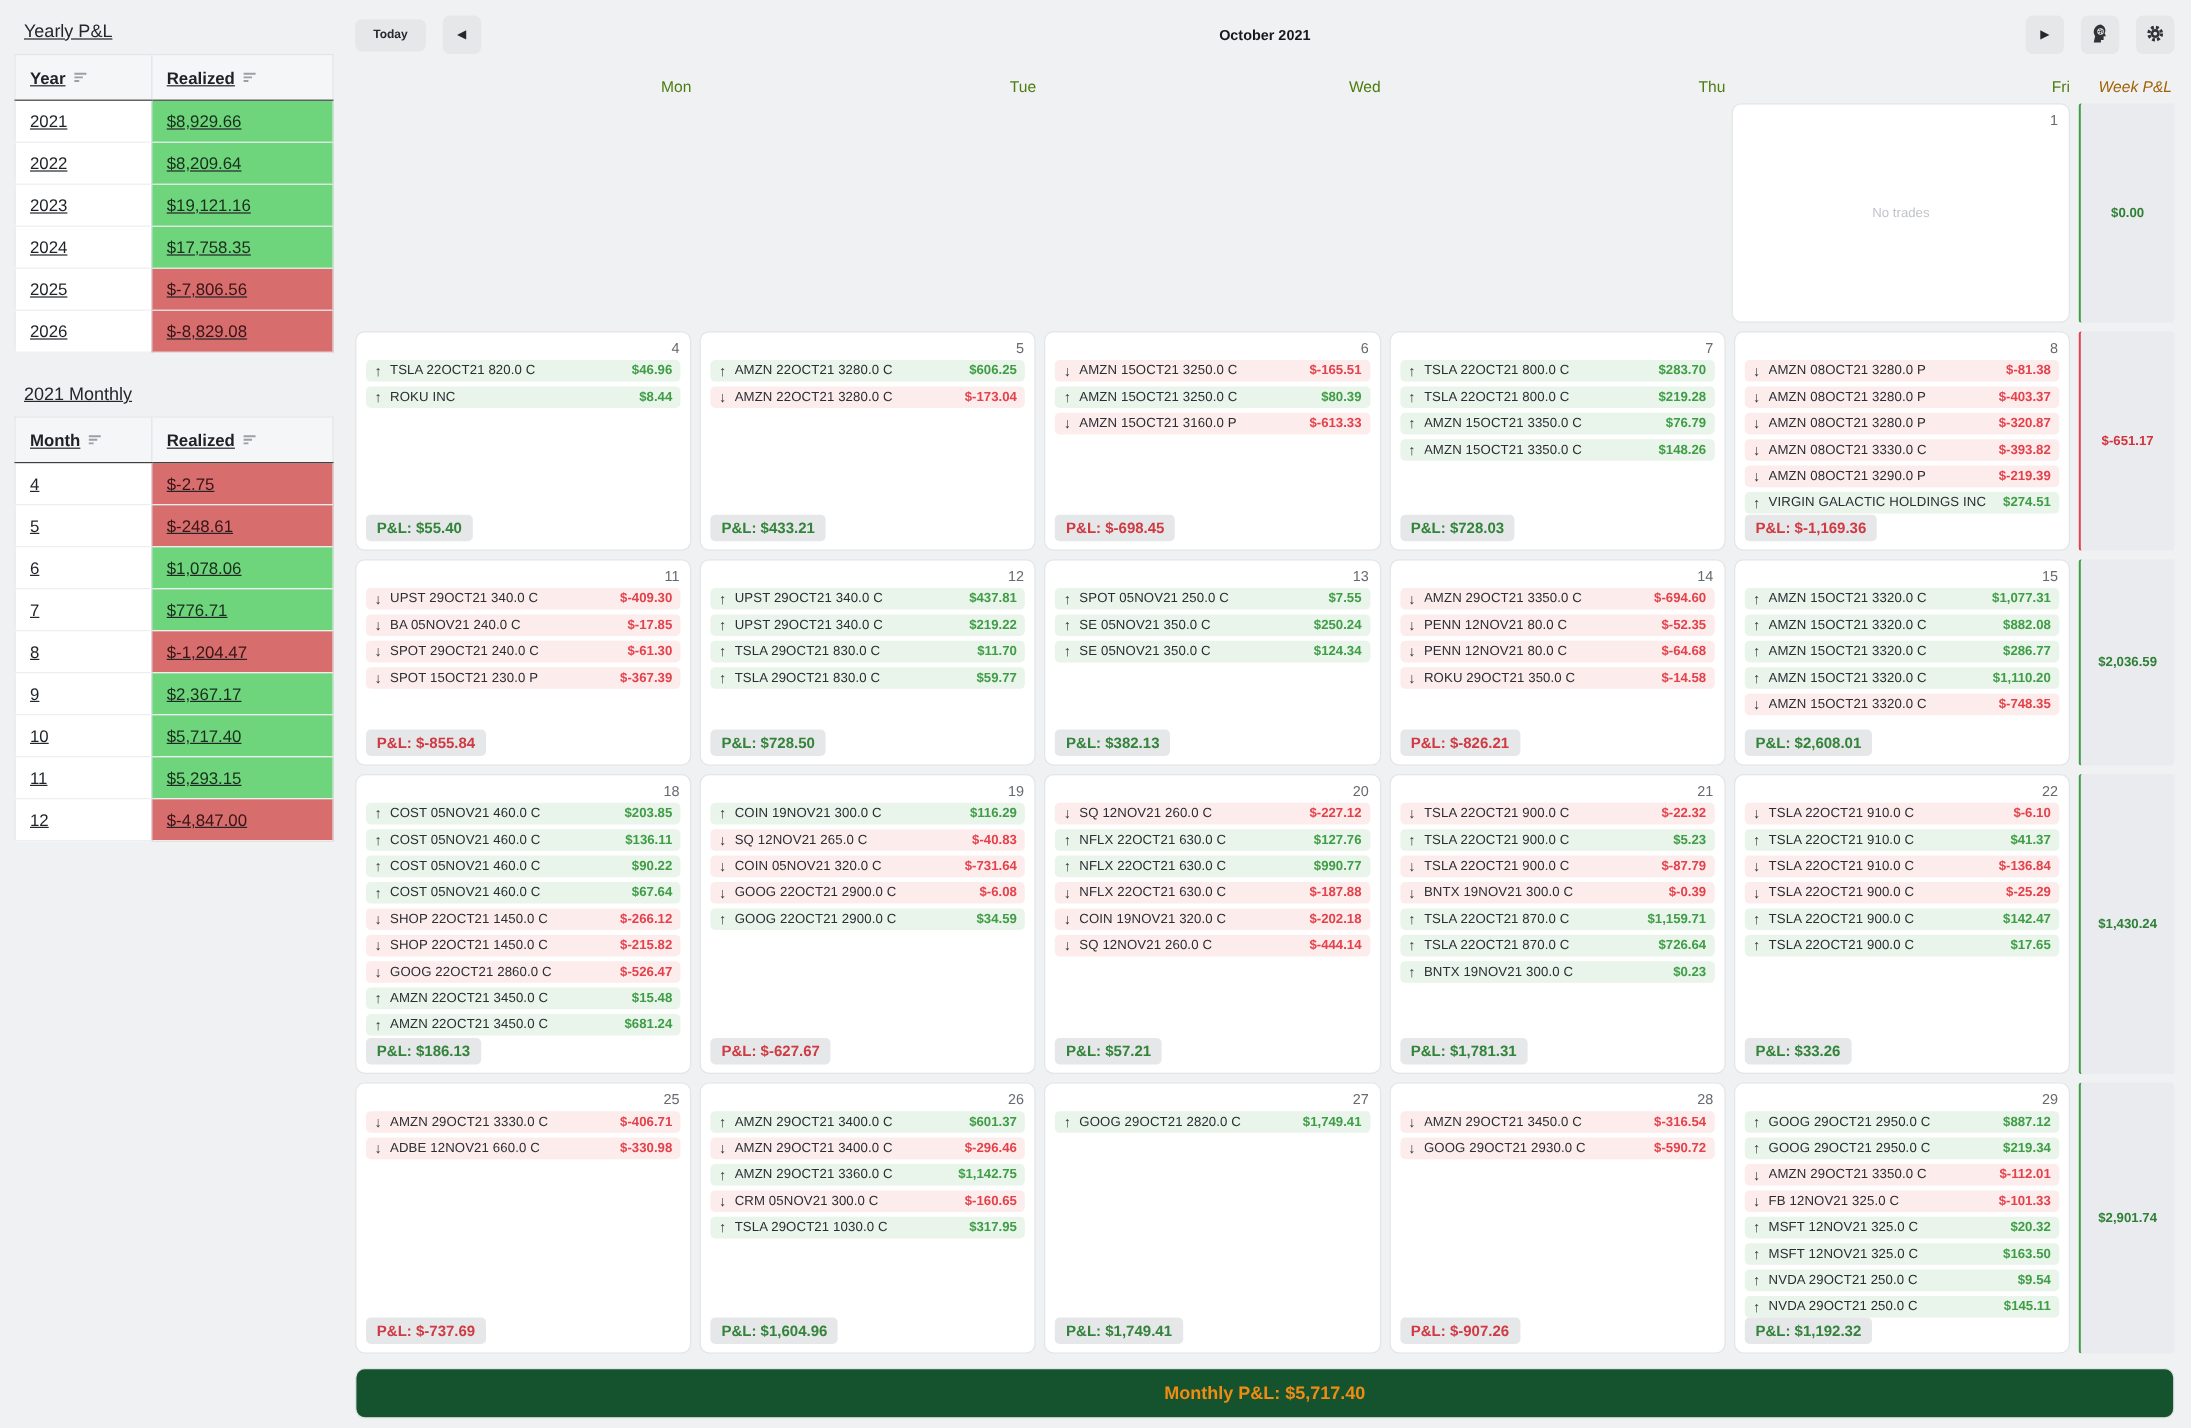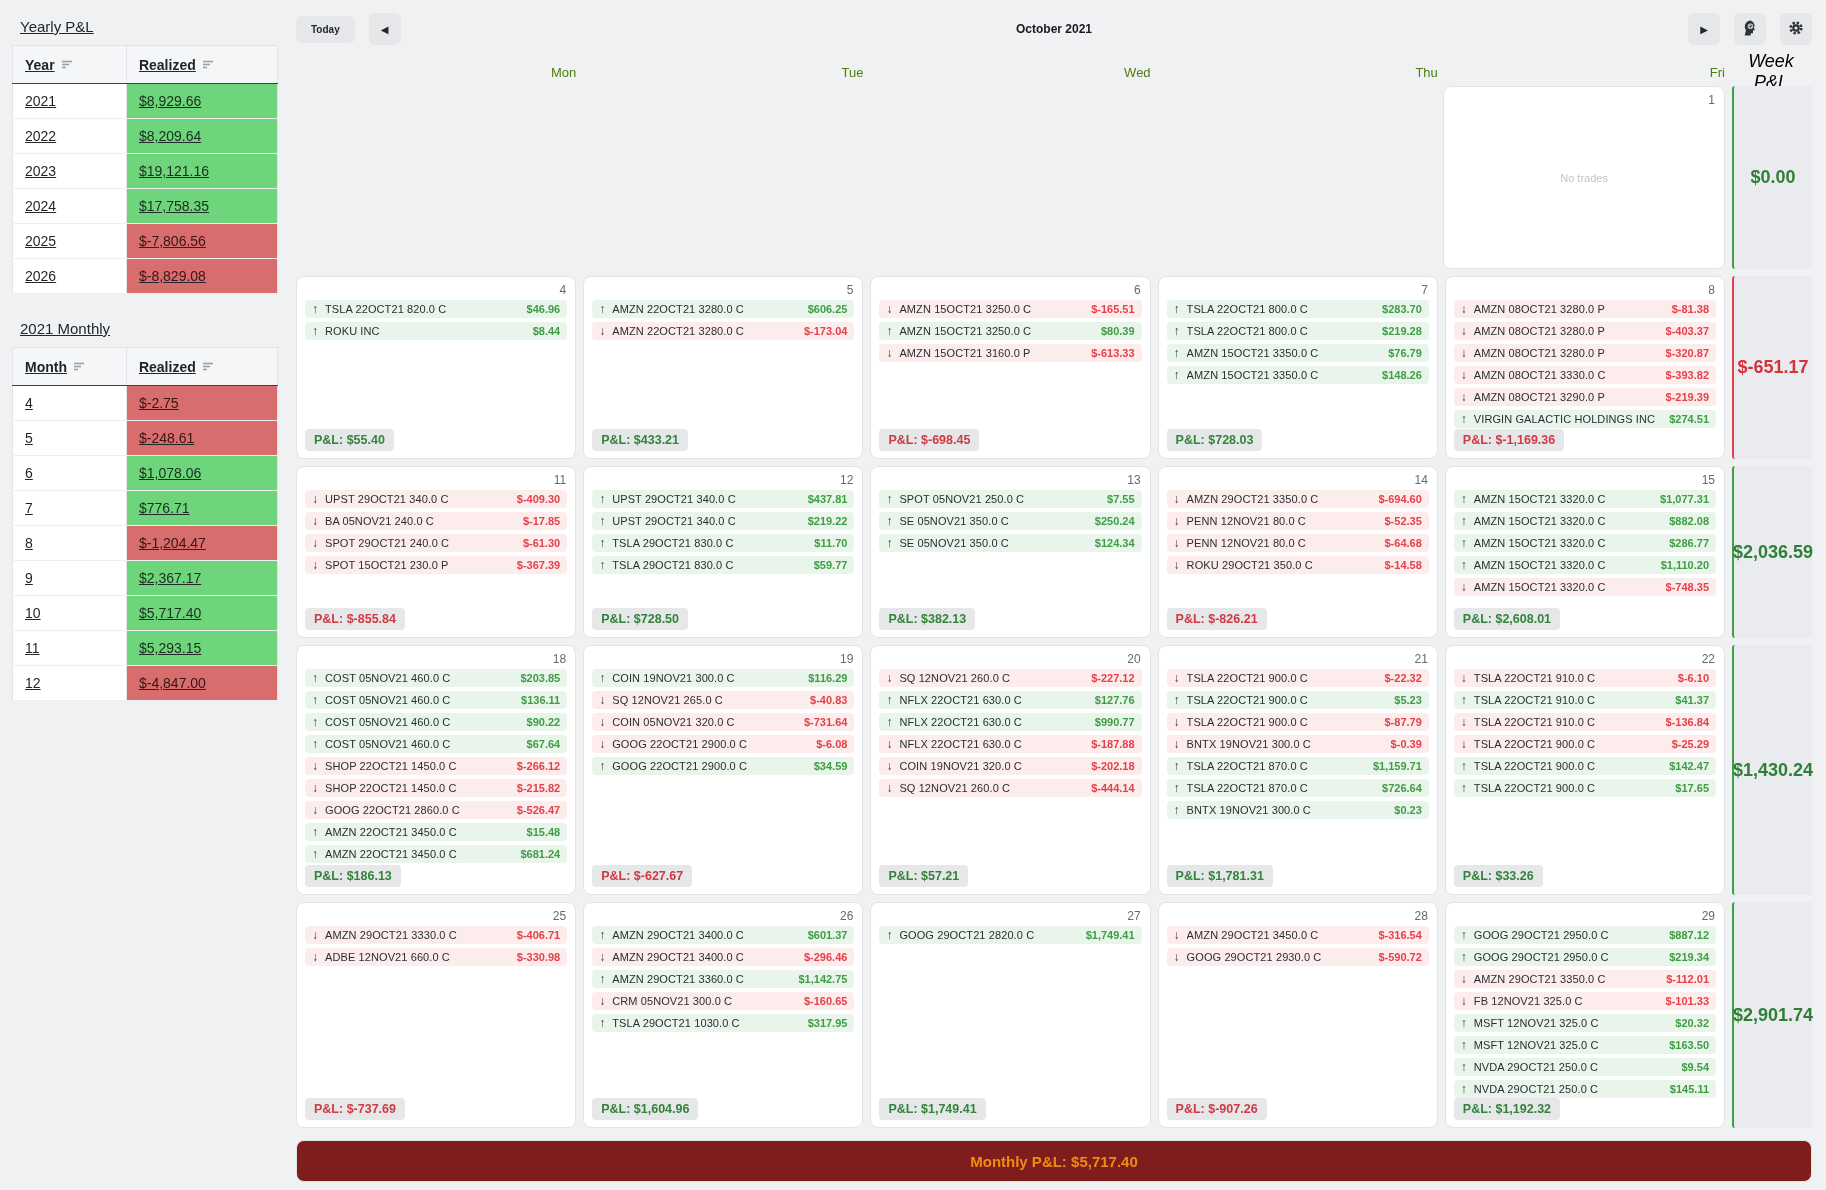--- a/index.html
+++ b/index.html
@@ -38,21 +38,21 @@
     background: #e6e7e9; border: none; border-radius: 6px; cursor: pointer;
     font-family: "Liberation Sans", sans-serif; color: #24282d;
   }
   .btn-today { padding: 8px 15px; font-size: 10px; font-weight: bold; margin-right: 14px; }
   .btn-sq { width: 32px; height: 32px; font-size: 10px; display: inline-flex; align-items: center; justify-content: center; }
   .cal-title { position: absolute; left: 0; right: 0; text-align: center; font-size: 12px; font-weight: bold; color: #17191c; }
   .hdr-right { margin-left: auto; display: flex; gap: 14px; z-index: 2; }
 
   .daynames { display: flex; gap: 7px; height: 28px; align-items: center; }
   .dayname { flex: 1; text-align: right; font-size: 13px; color: #4d7c0f; }
-  .wk-head { width: 80px; text-align: center; font-size: 18px; font-style: italic; color: #000000; padding-right: 2px; }
+  .wk-head { width: 80px; text-align: right; font-size: 13px; font-style: italic; color: #a16207; padding-right: 2px; }
 
   .week-row { display: flex; gap: 7px; margin-bottom: 7px; }
   .day { flex: 1; position: relative; border-radius: 8px; }
   .day.card { background: #fff; border: 1px solid #e3e4e7; }
   .dnum { position: absolute; top: 6px; right: 9px; font-size: 12px; color: #66696e; }
   .trades { padding-top: 23px; }
   .trade {
     display: flex; align-items: center; margin: 0 8px 4px 8px; padding: 3px 7px;
     border-radius: 4px; font-size: 11px; cursor: pointer;
   }
@@ -65,27 +65,27 @@
   .v-neg { color: #e3424b; }
   .notrades { position: absolute; top: 50%; left: 0; right: 0; transform: translateY(-50%); text-align: center; font-size: 11px; color: #c1c4c9; }
   .pnl {
     position: absolute; bottom: 7px; left: 8px; background: #e6e7e9;
     border-radius: 4px; padding: 4px 9px; font-size: 12.5px; font-weight: bold;
   }
   .pnl.pos { color: #33843a; }
   .pnl.neg { color: #cf3a43; }
   .wk {
     width: 80px; background: #e9ebee; border-radius: 3px; display: flex;
-    align-items: center; justify-content: center; font-size: 18px; font-weight: bold;
+    align-items: center; justify-content: center; font-size: 11px; font-weight: bold;
   }
   .wk-pos { border-left: 2px solid #3f9d46; color: #2f8036; }
   .wk-neg { border-left: 2px solid #e3424b; color: #d4323c; }
 
   .footer {
-    margin-top: 12px; height: 42px; background: #7f1d1d; border: 1px solid #e3e4e7;
+    margin-top: 12px; height: 42px; background: #14532d; border: 1px solid #e3e4e7;
     border-radius: 8px; display: flex; align-items: center; justify-content: center;
   }
   .footer-text { color: #ef8c13; font-weight: bold; font-size: 15px; }
 </style>
 </head>
 <body>
 
 <div class="app">
 
   <div class="sidebar">

